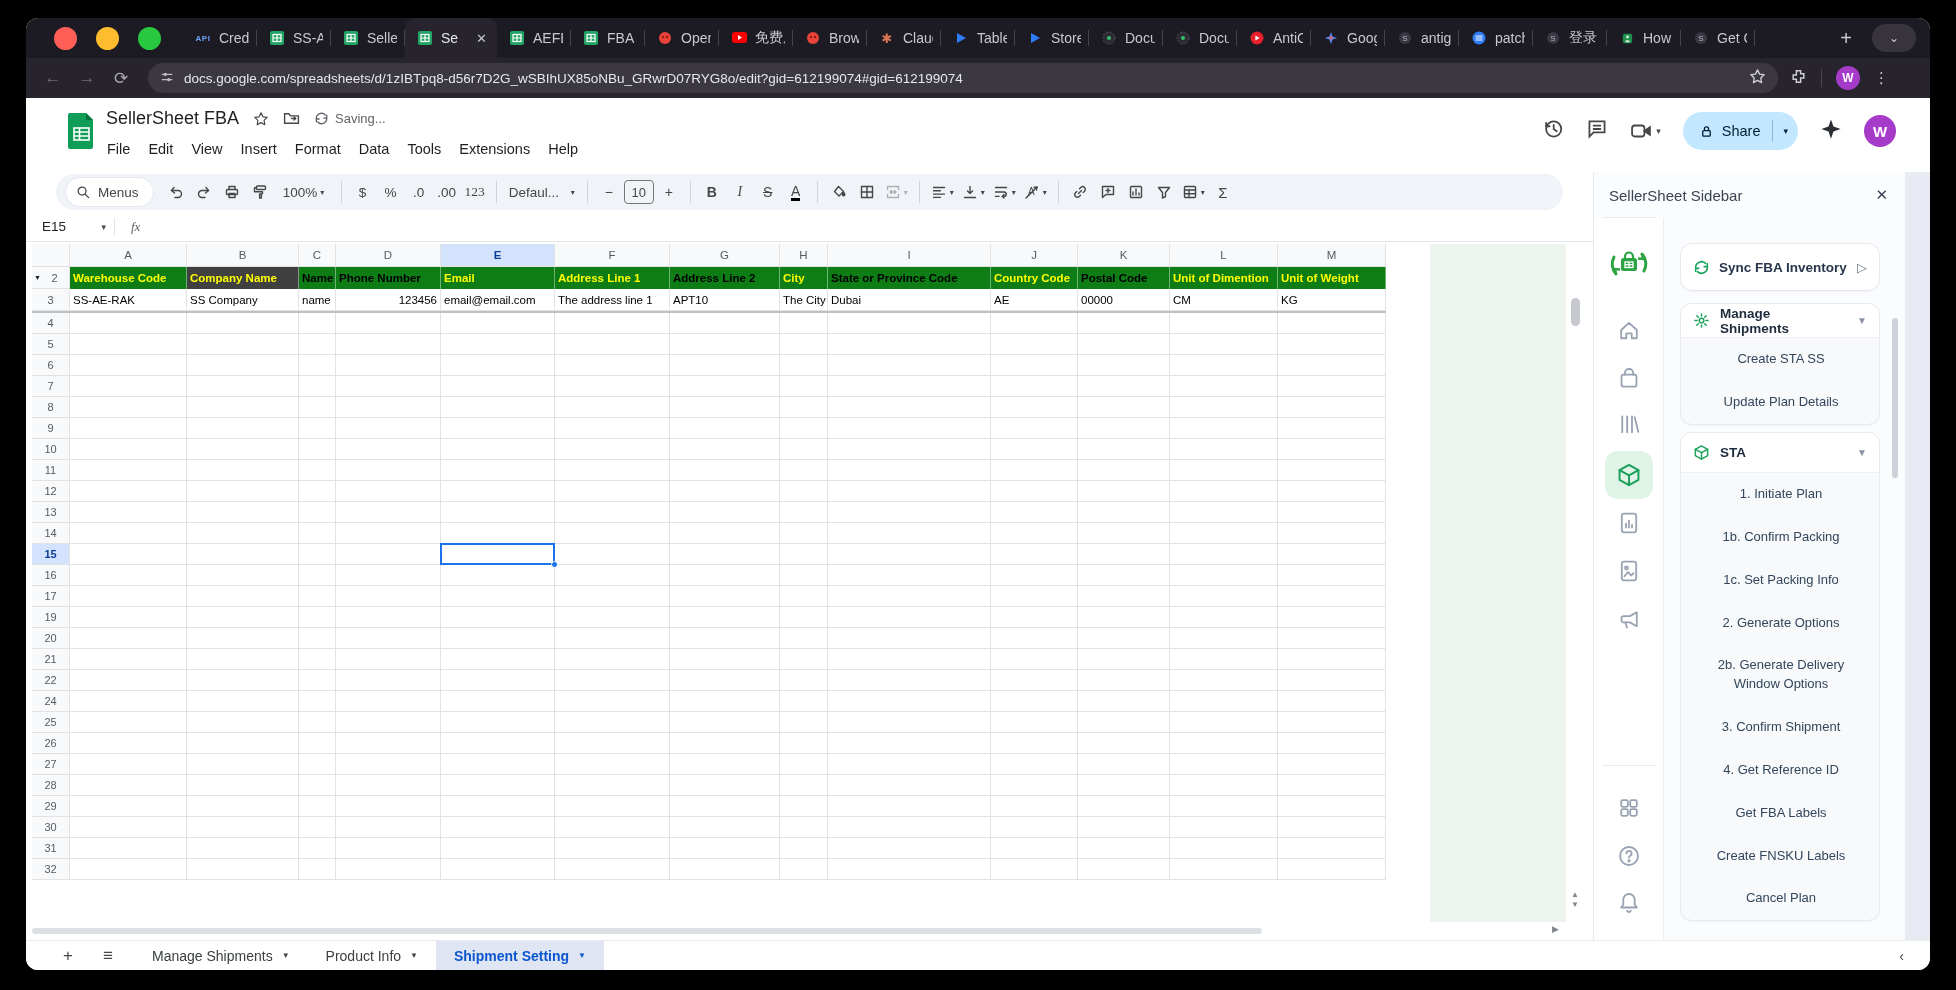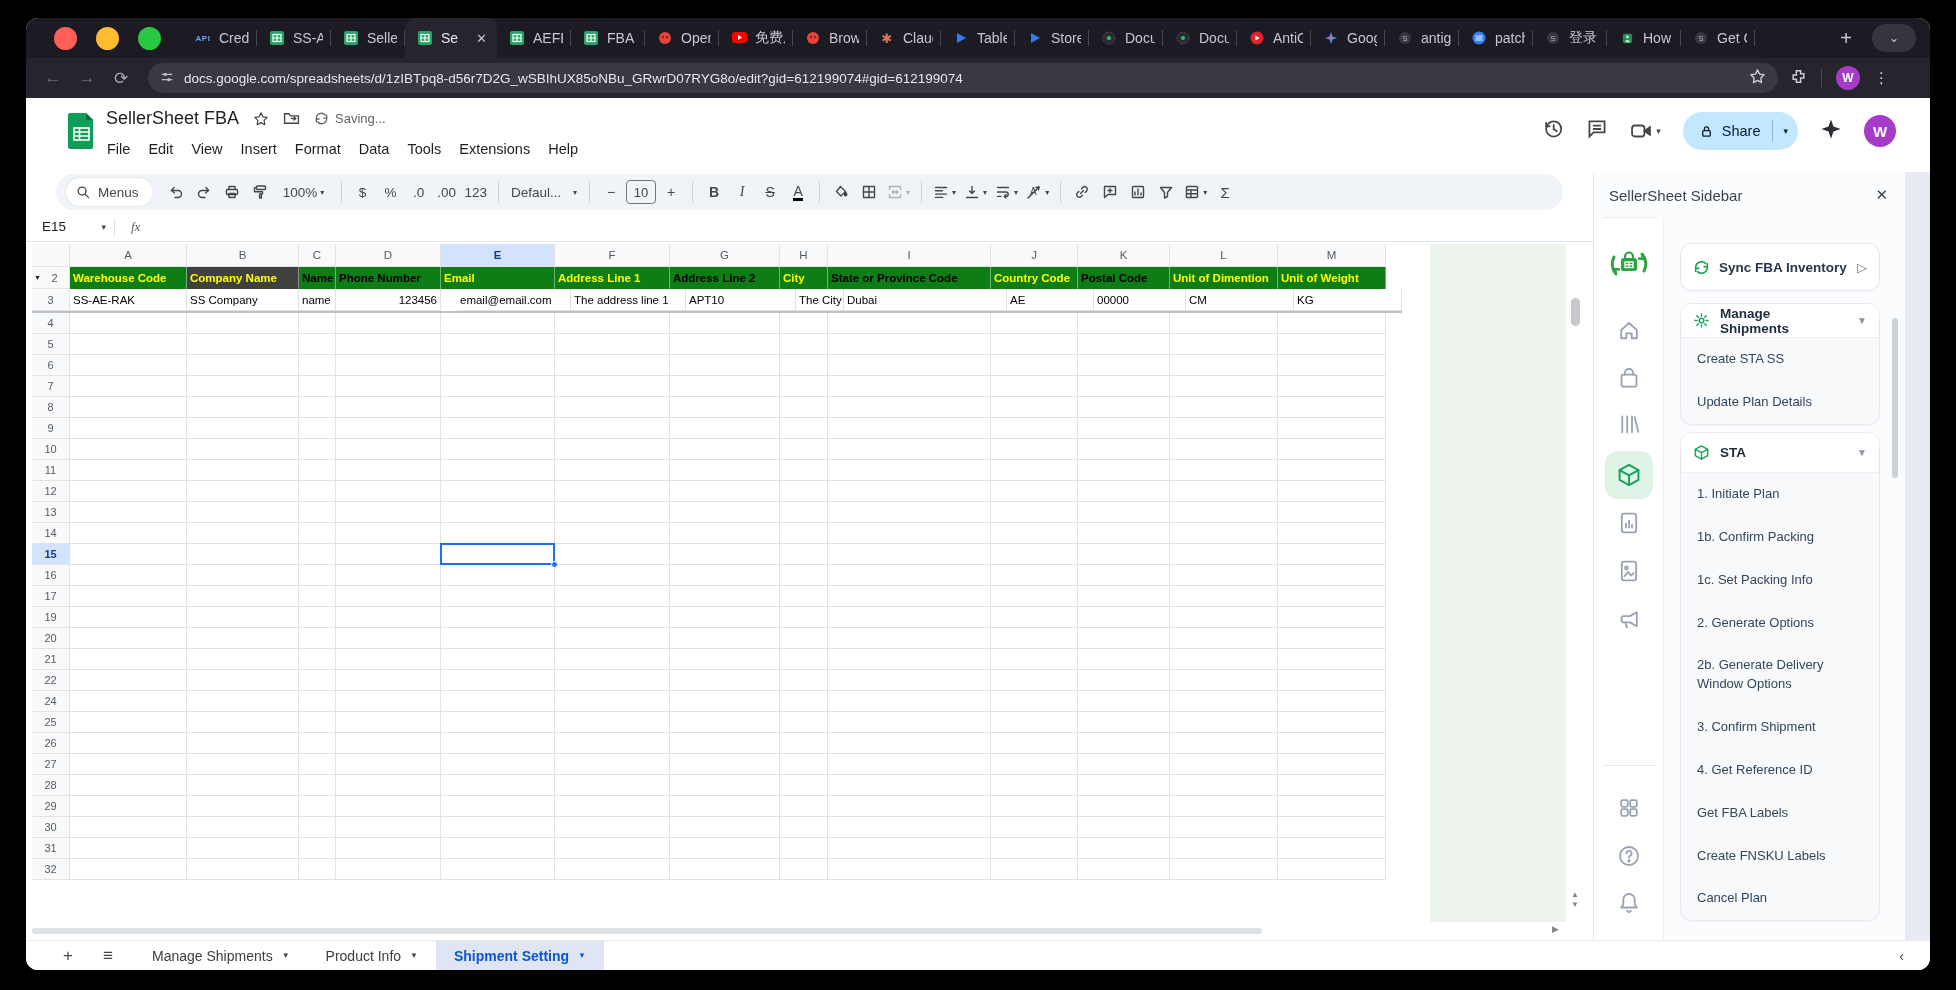--- a/index.html
+++ b/index.html
@@ -93,21 +93,21 @@
   .sb-close { color:#3a4454; font-size:15px; }
   .sb-rail { position:absolute; left:0; top:46px; width:70px; height:722px; background:#fff; border-right:1px solid #eceef2; }
   .railic { position:absolute; left:50%; transform:translate(-50%,-50%); color:#98a2b3; display:flex; align-items:center; justify-content:center; }
   .railic.activepill { width:48px; height:48px; background:#dff3e6; border-radius:13px; color:#17a15a; }
   .rail-div { position:absolute; left:8px; width:54px; height:1px; background:#e7eaee; }
   .sb-cards { position:absolute; left:86px; top:46px; width:205px; }
   .sb-card { position:absolute; left:0; width:200px; border:1px solid #e7e9ee; border-radius:12px; background:#f7f9fb; box-shadow:0 1px 2px rgba(20,30,50,.04); overflow:hidden; }
   .sb-card-hdr { background:#fff; display:flex; align-items:center; gap:10px; padding:0 12px; border-bottom:1px solid #eef0f4; color:#1f2c3d; font-size:13.5px; font-weight:600; }
   .sb-card-hdr .spacer { flex:1; }
   .sb-chev { color:#8a94a4; font-size:10px; }
-  .sb-item { color:#33465c; font-size:13px; font-weight:500; padding:12px 14px 12px 16px; line-height:1.45; }
+  .sb-item { color:#33465c; font-size:13px; font-weight:500; padding:12px 14px 12px 16px; line-height:1.45;text-align:center; }
   .sync-card { position:absolute; left:0; top:25px; width:200px; height:48px; background:#fff; border:1px solid #e7e9ee; border-radius:12px; display:flex; align-items:center; gap:9px; padding:0 12px; color:#27364b; font-size:13.5px; font-weight:600; box-shadow:0 1px 2px rgba(20,30,50,.04); }
   .greenic { color:#1ca45c; display:flex; align-items:center; }
   .playtail { margin-left:auto; color:#6b7688; font-size:13px; }
   .sb-scroll { position:absolute; left:298px; top:146px; width:6px; height:160px; border-radius:3px; background:#ccd1da; }
 
   
   .bottombar { position:absolute; left:0; top:922px; width:100%; height:30px; background:#fff; border-top:1px solid #e8eaed; display:flex; align-items:center; }
   .bb-ic { color:#444746; font-size:17px; width:40px; text-align:center; }
   .sheettab { display:flex; align-items:center; gap:9px; height:100%; padding:0 18px; font-size:14px; color:#3c4043; font-weight:500; }
   .sheettab .caret { font-size:8px; color:#444746; }
@@ -503,21 +503,21 @@
           </div>
           <div class="tbi" style="width: 58px;">
             <span style="font-size:13.5px">100%</span>
             <span class="tb-caret">▾</span>
           </div>
           <div class="tb-sep"></div>
           <div class="tbi" style="font-size: 13.5px;">$</div>
           <div class="tbi" style="font-size: 13.5px;">%</div>
           <div class="tbi" style="font-size: 13.5px;">.0</div>
           <div class="tbi" style="font-size: 13.5px;">.00</div>
-          <div class="tbi" style="font-size: 13.5px;">123</div>
+          <div class="tbi" style="font-size: 13.5px; font-family: Liberation Serif, serif;">123</div>
           <div class="tb-sep"></div>
           <div class="tbi tb-font">
             <span>Defaul...</span>
             <span class="tb-caret">▾</span>
           </div>
           <div class="tb-sep"></div>
           <div class="tbi">−</div>
           <div class="tbi tb-size">10</div>
           <div class="tbi">+</div>
           <div class="tb-sep"></div>
@@ -678,21 +678,21 @@
             <div class="gc greencell" style="width: 92px; background: rgb(14, 125, 22); color: rgb(0, 0, 0);">Postal Code</div>
             <div class="gc greencell" style="width: 108px; background: rgb(14, 125, 22); color: rgb(255, 255, 0);">Unit of Dimention</div>
             <div class="gc greencell" style="width: 108px; background: rgb(14, 125, 22); color: rgb(255, 255, 0);">Unit of Weight</div>
           </div>
           <div class="grow" style="border-bottom: 2px solid rgb(189, 193, 198);">
             <div class="gc rowhdr" style="height: 22px;">3</div>
             <div class="gc datacell" style="width: 117px;">SS-AE-RAK</div>
             <div class="gc datacell" style="width: 112px;">SS Company</div>
             <div class="gc datacell" style="width: 37px;">name</div>
             <div class="gc datacell" style="width: 105px; justify-content: flex-end; text-align: center;">123456</div>
-            <div class="gc datacell" style="width: 114px; margin-left: 16px;">email@email.com</div>
+            <div class="gc datacell" style="width: 114px;">email@email.com</div>
             <div class="gc datacell" style="width: 115px;">The address line 1</div>
             <div class="gc datacell" style="width: 110px;">APT10</div>
             <div class="gc datacell" style="width: 48px;">The City</div>
             <div class="gc datacell" style="width: 163px;">Dubai</div>
             <div class="gc datacell" style="width: 87px;">AE</div>
             <div class="gc datacell" style="width: 92px;">00000</div>
             <div class="gc datacell" style="width: 108px;">CM</div>
             <div class="gc datacell" style="width: 108px;">KG</div>
           </div>
           <div class="grow">

